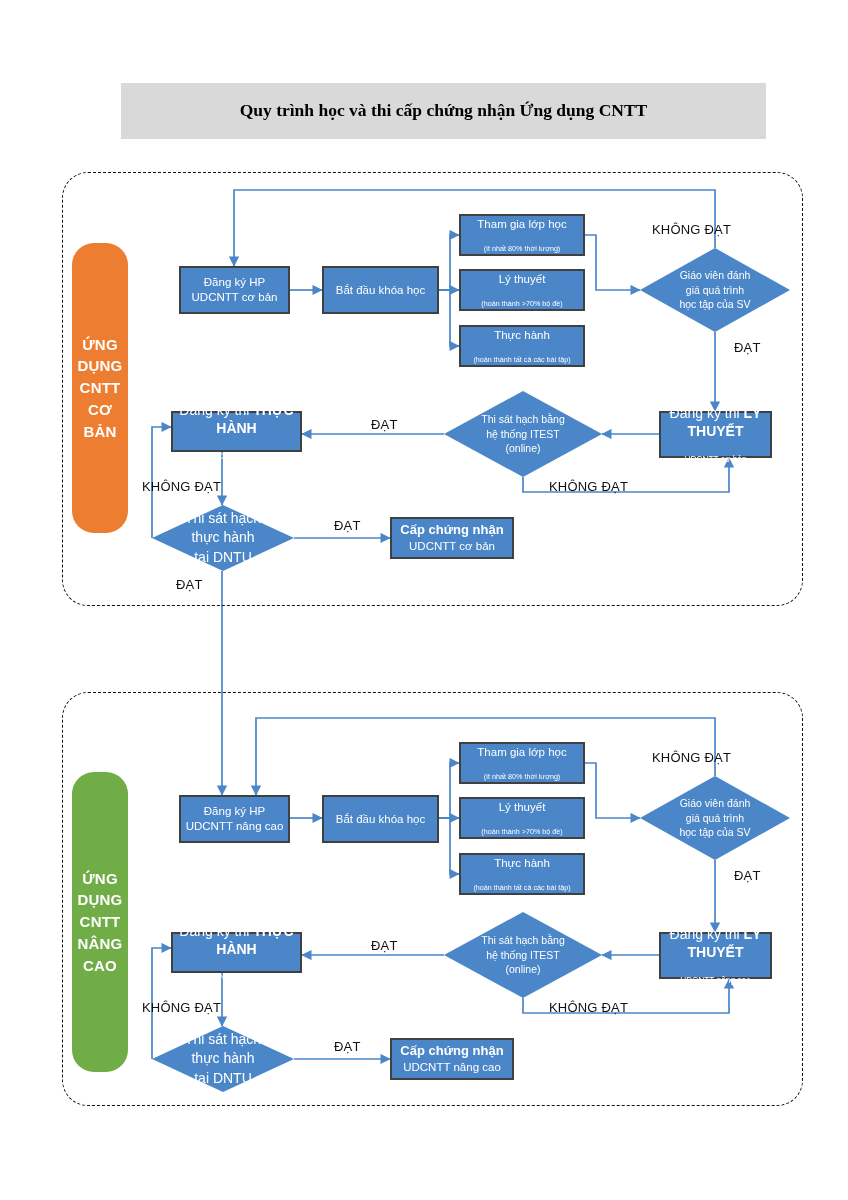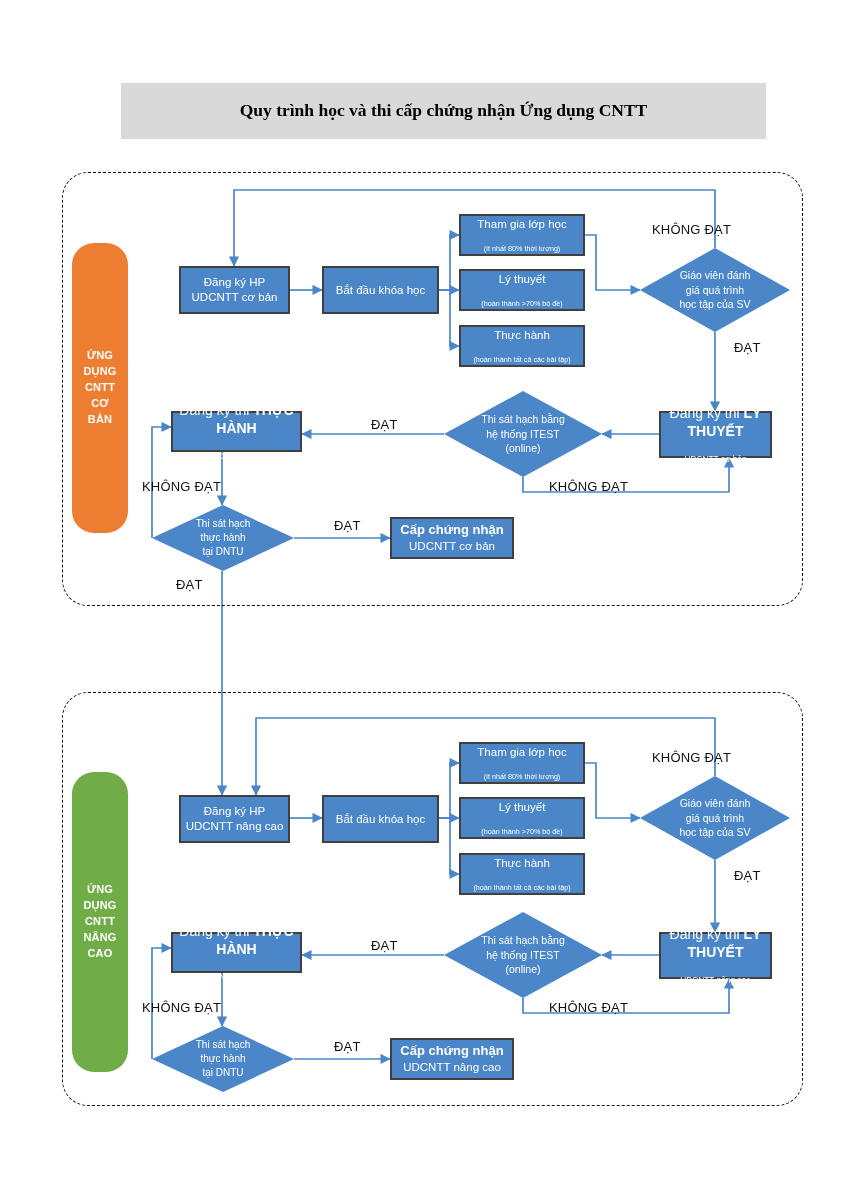--- a/index.html
+++ b/index.html
@@ -28,21 +28,21 @@
     position:absolute;border:1.6px dashed #111;border-radius:26px;
     background:transparent;
   }
   #frame-basic{left:46px;top:172px;width:739px;height:432px;}
   #frame-adv{left:46px;top:692px;width:739px;height:412px;}
 
   
   .side-label{
     position:absolute;width:56px;border-radius:22px;
     display:flex;flex-direction:column;align-items:center;justify-content:center;
-    color:#fff;font-weight:bold;font-size:11px;line-height:1.45;
+    color:#fff;font-weight:bold;font-size:15px;line-height:1.45;
     text-align:center;letter-spacing:.2px;
   }
   #side-basic{left:56px;top:243px;height:290px;background:#ed7d31;}
   #side-adv{left:56px;top:772px;height:300px;background:#70ad47;}
 
   
   .node{
     position:absolute;background:#4a86c8;border:2px solid #404040;
     color:#ffffff;display:flex;flex-direction:column;
     align-items:center;justify-content:center;text-align:center;
@@ -61,21 +61,21 @@
   .diamond .shape{
     position:absolute;left:0;top:0;width:100%;height:100%;
     background:#4a86c8;
     clip-path:polygon(50% 0%,100% 50%,50% 100%,0% 50%);
   }
   .diamond .dlabel{
     position:absolute;left:0;top:0;width:100%;height:100%;
     display:flex;flex-direction:column;align-items:center;justify-content:center;
     color:#fff;text-align:left;font-size:10.5px;line-height:1.42;
   }
-  .diamond.small .dlabel{font-size:10px;line-height:1.4;}
+  .diamond.small .dlabel{font-size:14px;line-height:1.4;}
 
   
   .elabel{
     position:absolute;font-size:13px;color:#111;white-space:nowrap;
     letter-spacing:.2px;
   }
 </style>
 </head>
 <body>
 

